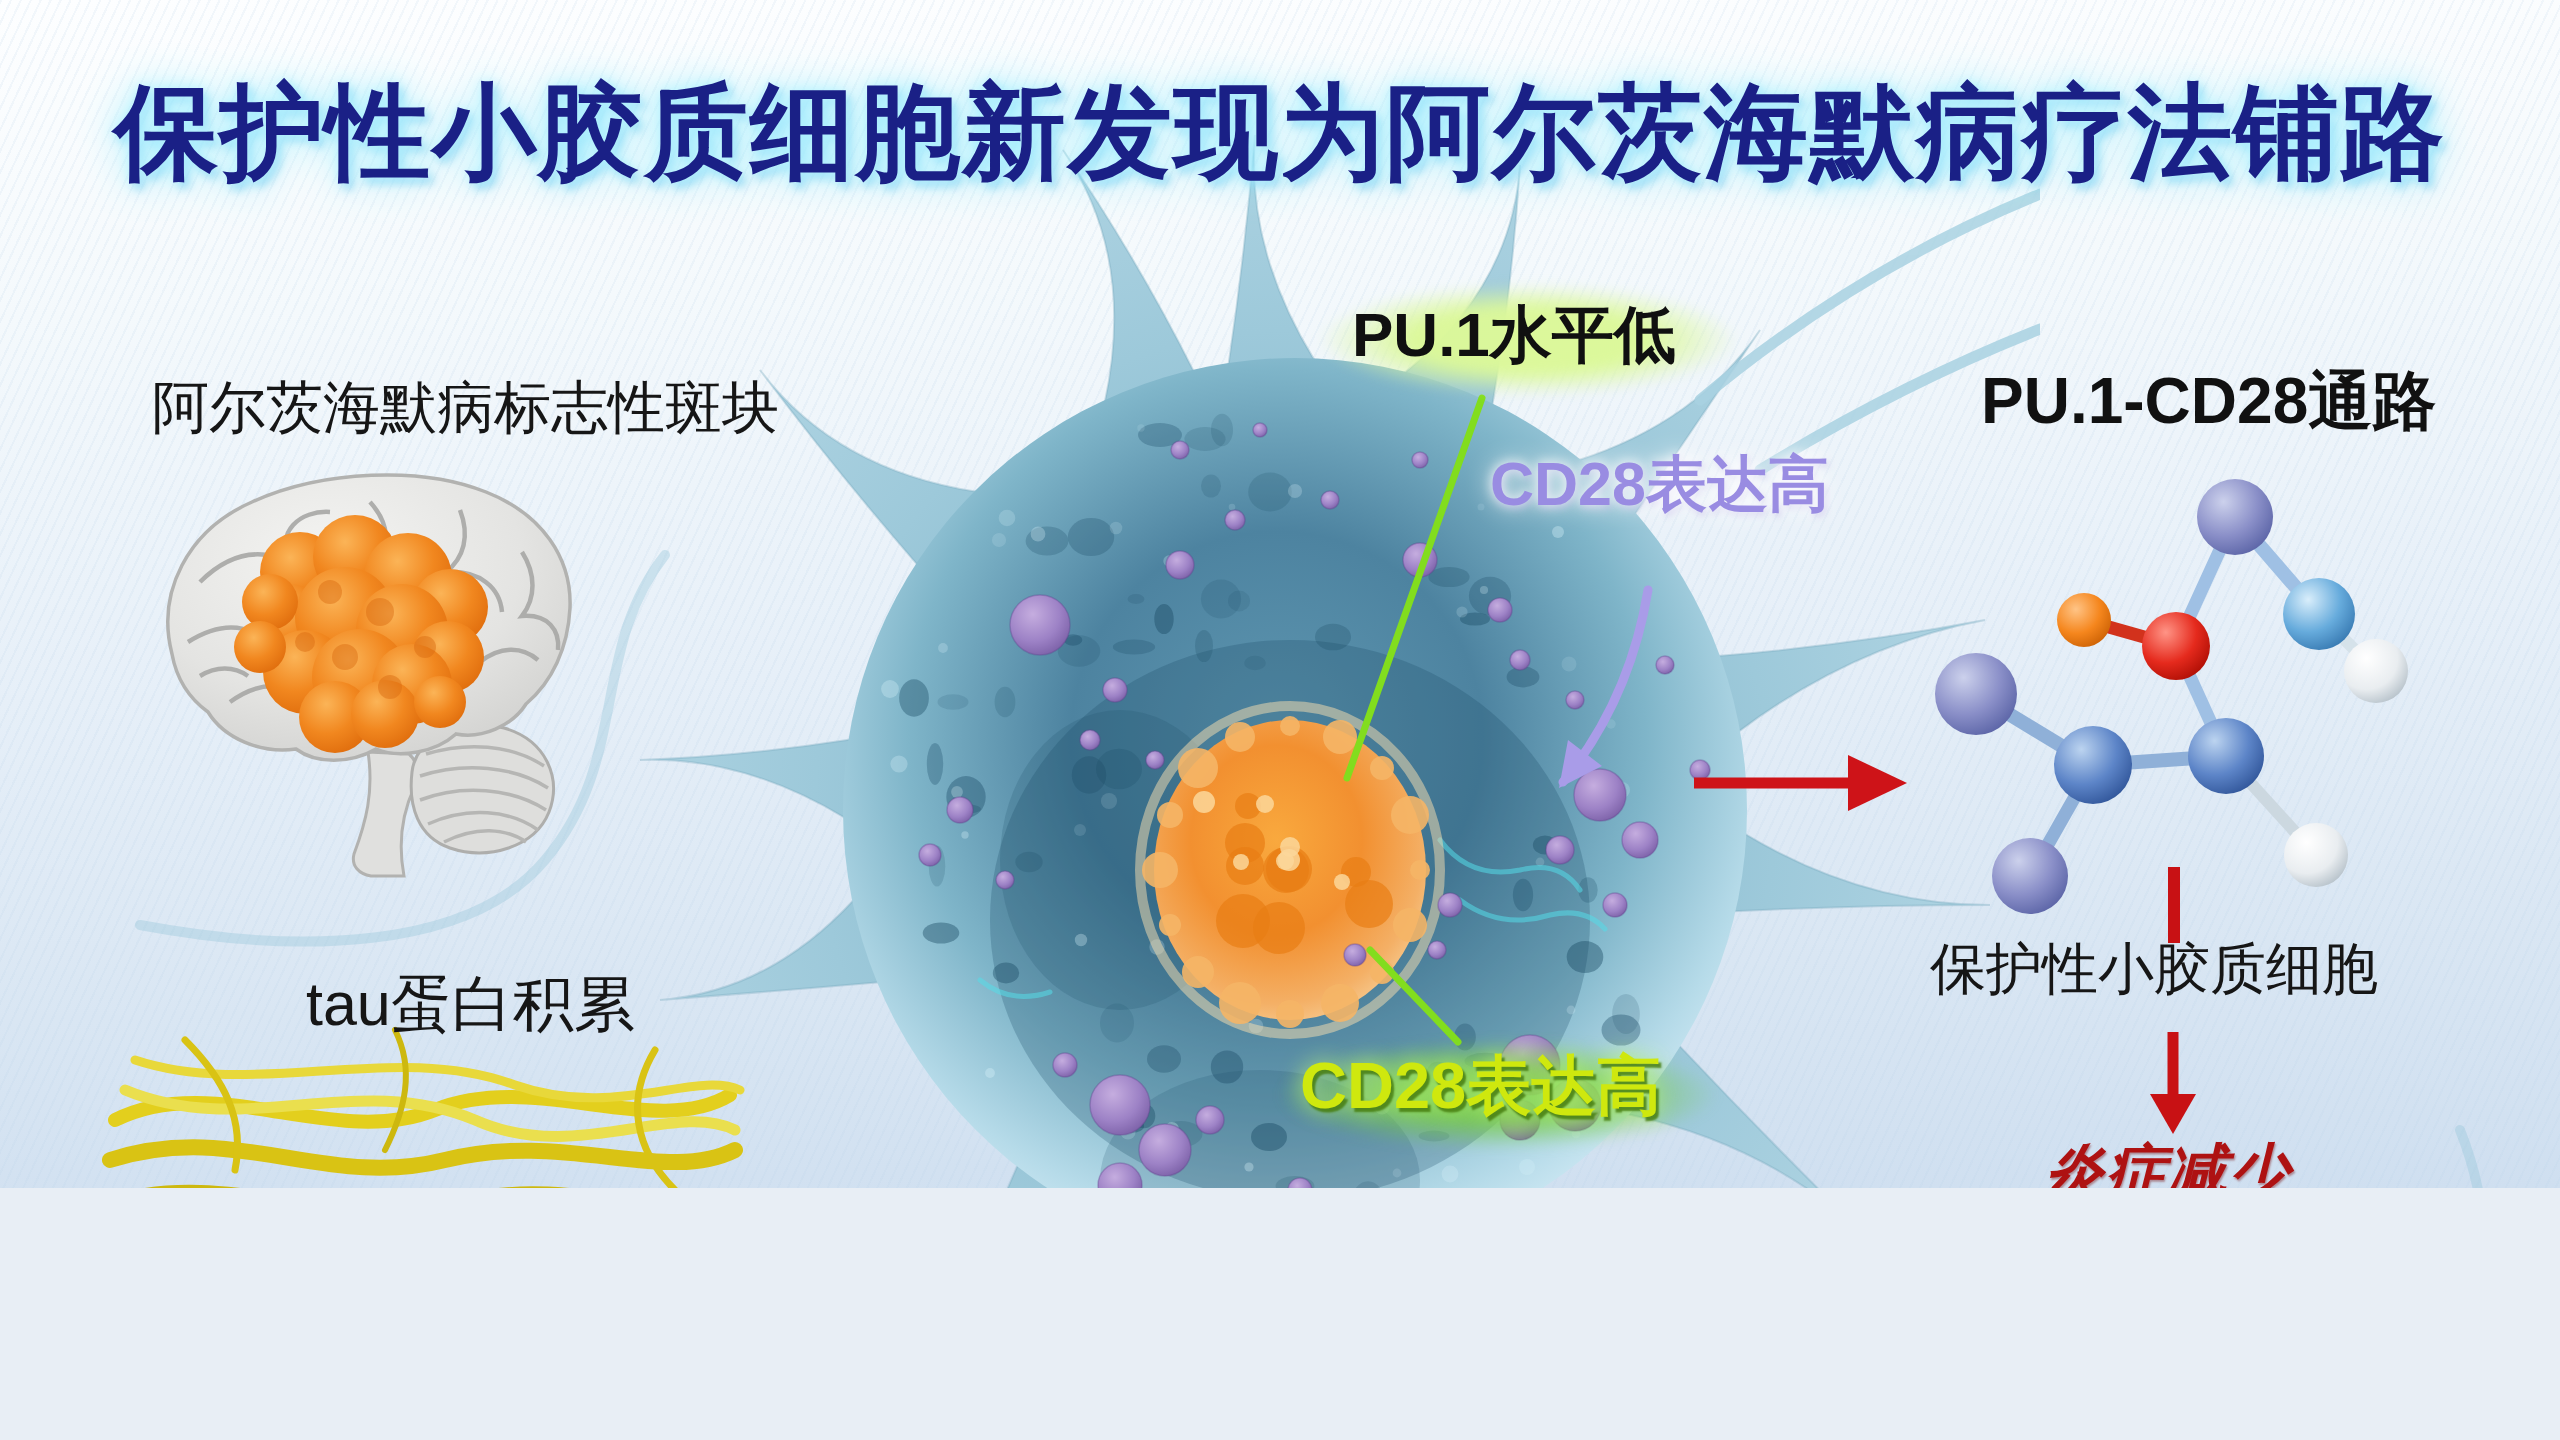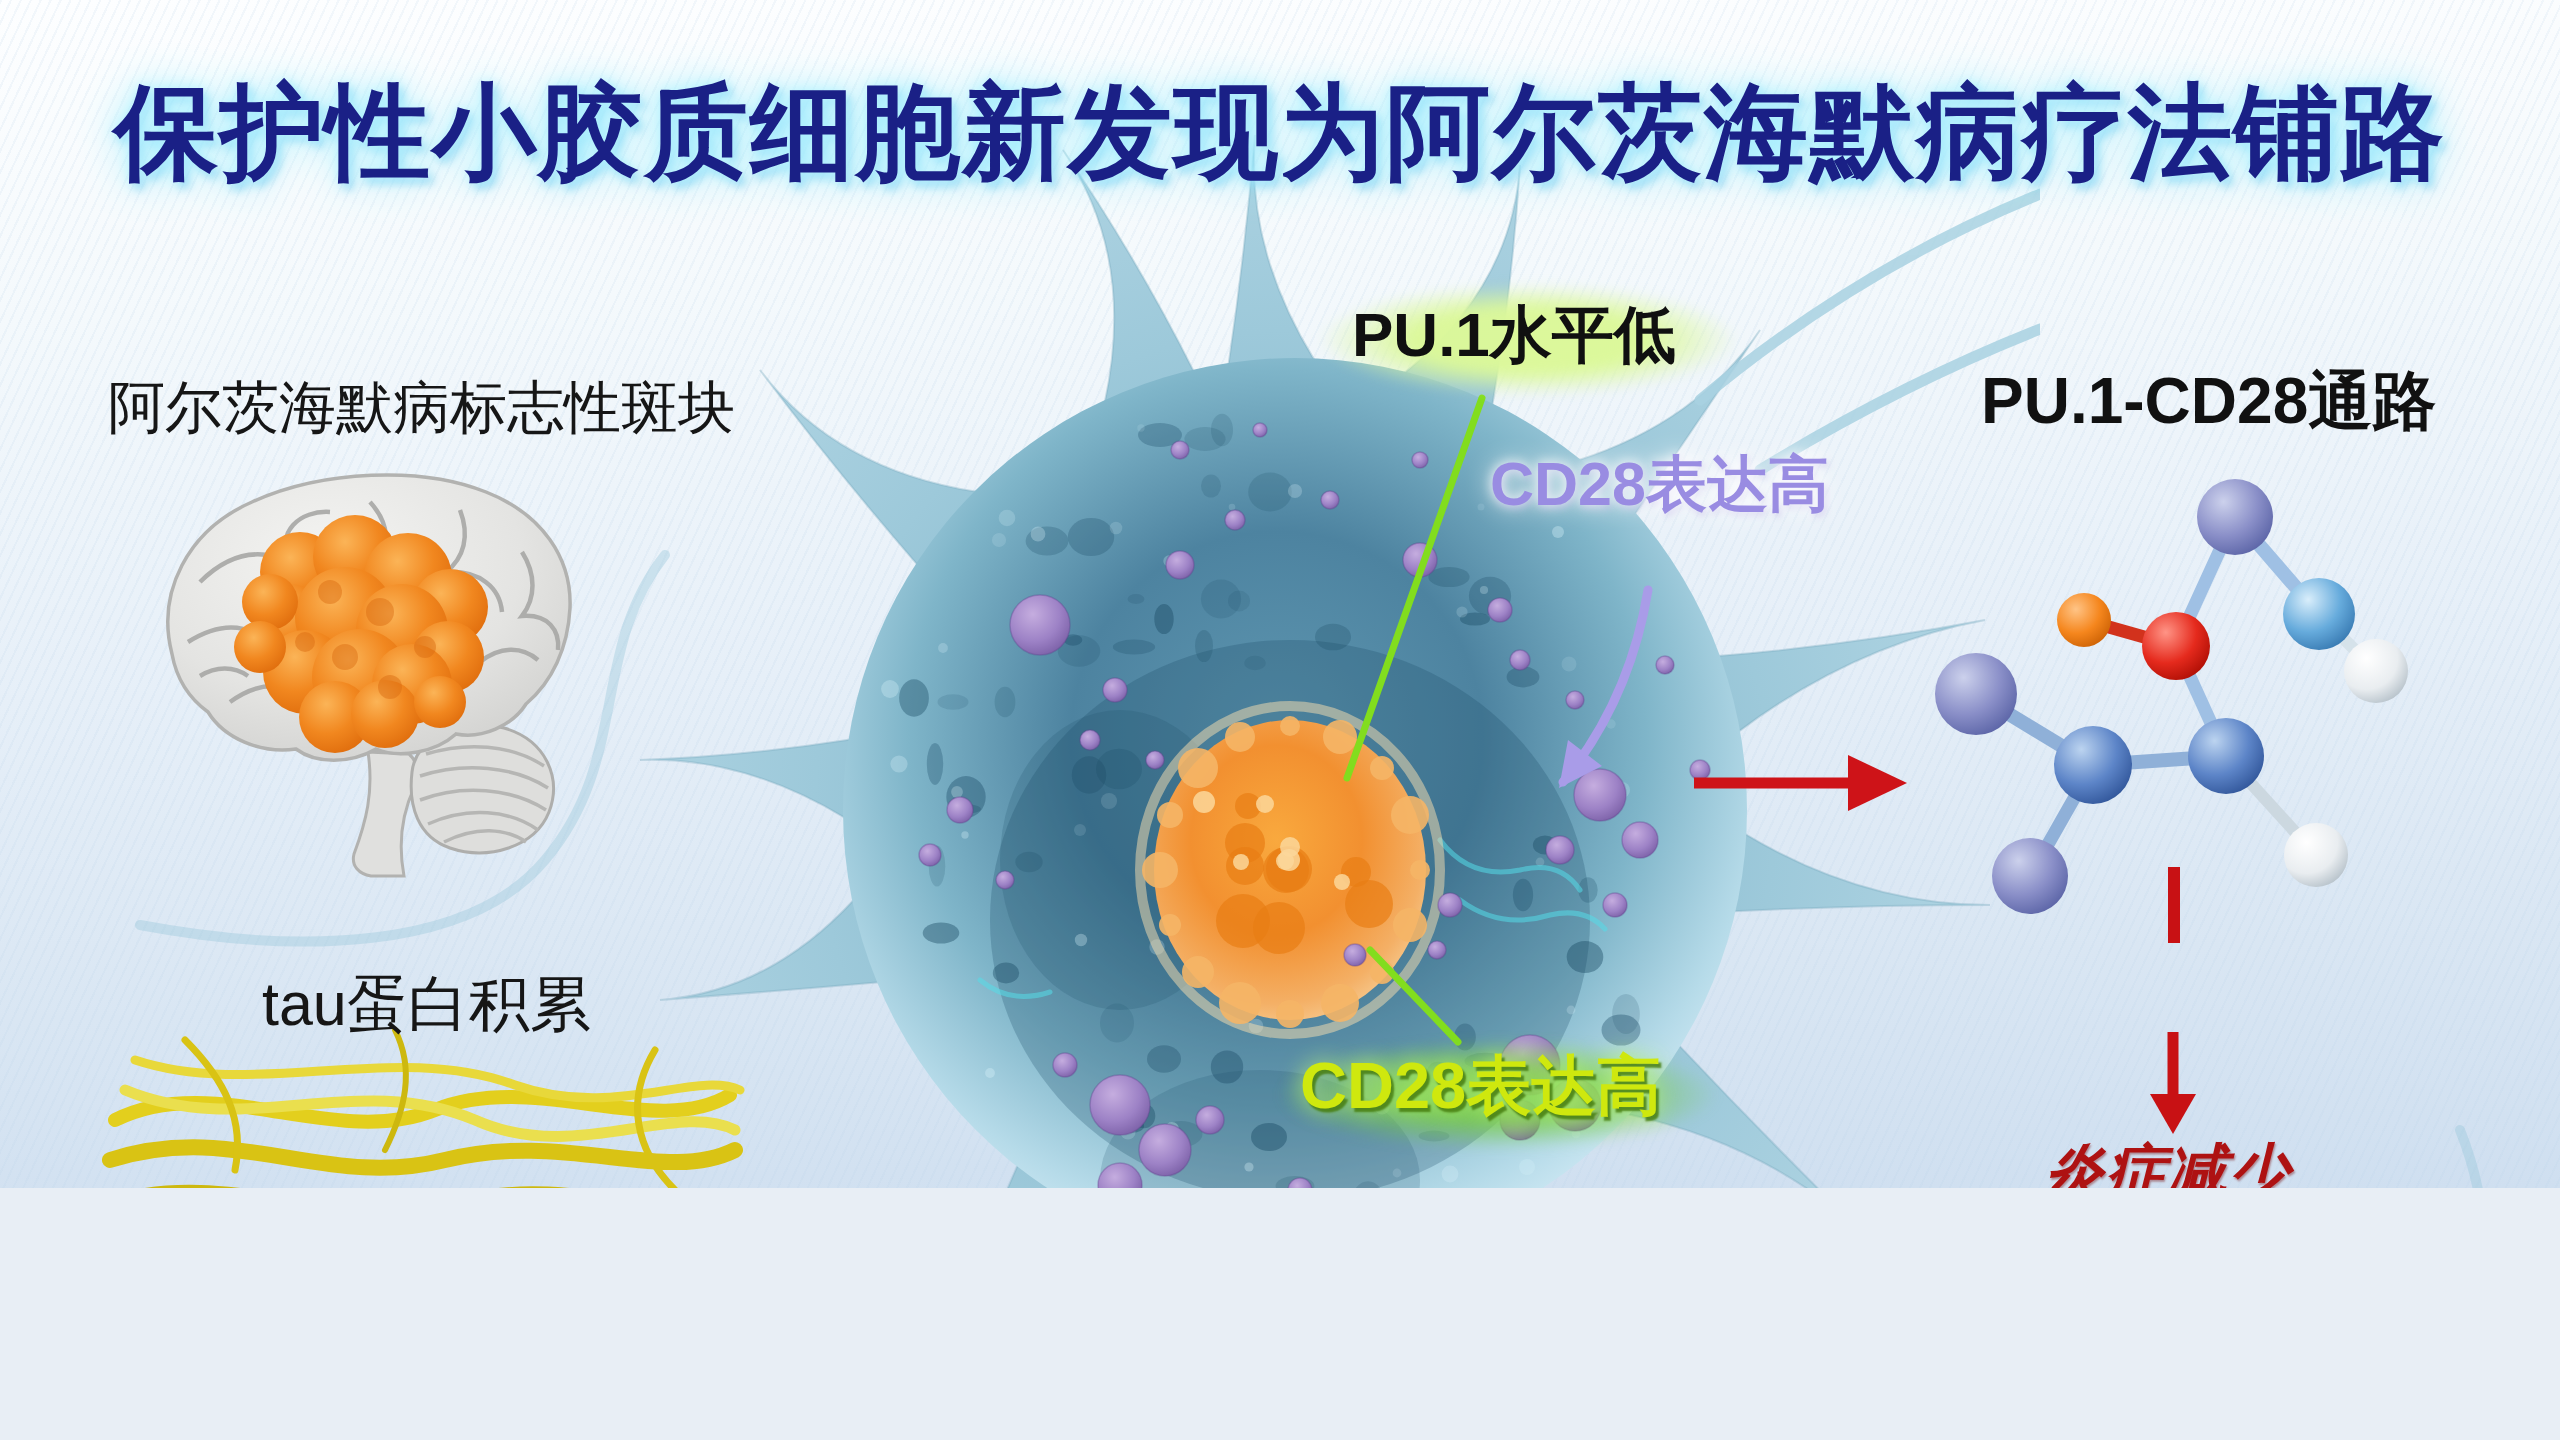--- a/index.html
+++ b/index.html
@@ -14,21 +14,21 @@
     pointer-events:none;
   }
   .abs{position:absolute;}
   .lbl{white-space:nowrap;line-height:1.05;}
   .title{
     left:0;top:78px;width:100%;text-align:center;
     font-size:104px;font-weight:900;letter-spacing:2px;color:#1a2086;
     text-shadow:0 0 14px #b8f4ff,0 0 42px #96edff,5px 6px 9px rgba(90,185,235,.55);
     z-index:6;
   }
-  .black-label{color:#161616;font-weight:500;}
+  .black-label{color:#161616;font-weight:500;margin-left:44px;}
   .glow-pill{border-radius:60px;filter:blur(6px);z-index:4;}
   .pu1-glow{left:1318px;top:284px;width:420px;height:112px;
     background:radial-gradient(closest-side,rgba(219,248,153,.98) 55%,rgba(219,248,153,0));}
   .pu1-label{left:1352px;top:302px;font-size:62px;font-weight:800;color:#101010;z-index:5;}
   .cd28-surface{left:1490px;top:452px;font-size:61px;font-weight:700;color:#998ce2;
     text-shadow:0 0 12px #ffffff,0 0 26px #ffffff,2px 3px 6px rgba(120,100,200,.35);z-index:5;}
   .cd28-bottom-glow{left:1278px;top:1040px;width:440px;height:110px;
     background:radial-gradient(closest-side,rgba(120,205,70,.85) 45%,rgba(120,205,70,0));}
   .cd28-bottom{left:1300px;top:1052px;font-size:65px;font-weight:800;color:#cfe80e;
     text-shadow:3px 4px 2px rgba(70,125,15,.85),0 0 22px rgba(200,255,120,.9);z-index:5;}
@@ -450,20 +450,21 @@
     <circle cx="246" cy="186" r="34" fill="url(#mRed)"></circle>
     <circle cx="46" cy="234" r="41" fill="url(#mPurple)"></circle>
     <circle cx="163" cy="305" r="39" fill="url(#mBlue)"></circle>
     <circle cx="296" cy="296" r="38" fill="url(#mBlue)"></circle>
     <circle cx="386" cy="395" r="32" fill="url(#mWhite)"></circle>
     <circle cx="100" cy="416" r="38" fill="url(#mPurple)"></circle>
   </svg>
 
   <div class="abs red-bar"></div>
 
+  <div class="abs lbl microglia-label">保护性小胶质细胞</div>
 
   <svg class="abs" style="left:2140px;top:1028px;z-index:2;" width="66" height="112" viewBox="0 0 66 112">
     <line x1="33" y1="4" x2="33" y2="70" stroke="#c81114" stroke-width="11"></line>
     <polygon points="10,66 56,66 33,106" fill="#c81114"></polygon>
   </svg>
 
   <div class="abs lbl inflammation-label">炎症减少</div>
 
   <svg class="abs" style="left:2108px;top:1224px;z-index:2;" width="132" height="140" viewBox="0 0 132 140">
     <defs>

